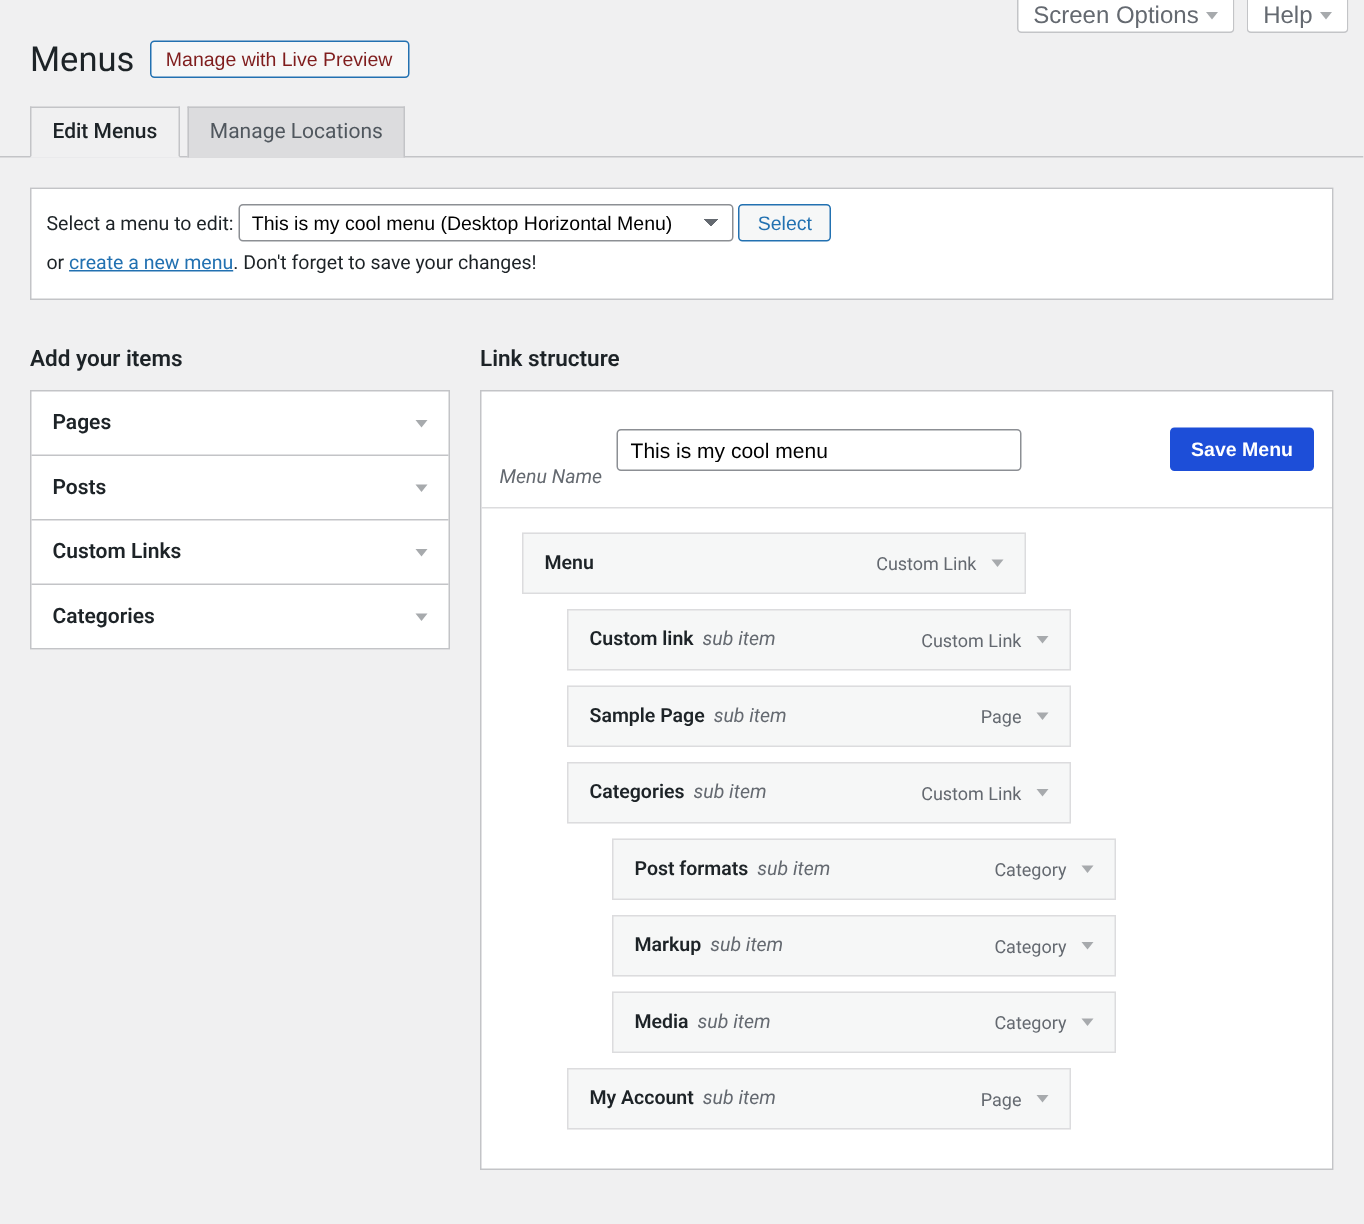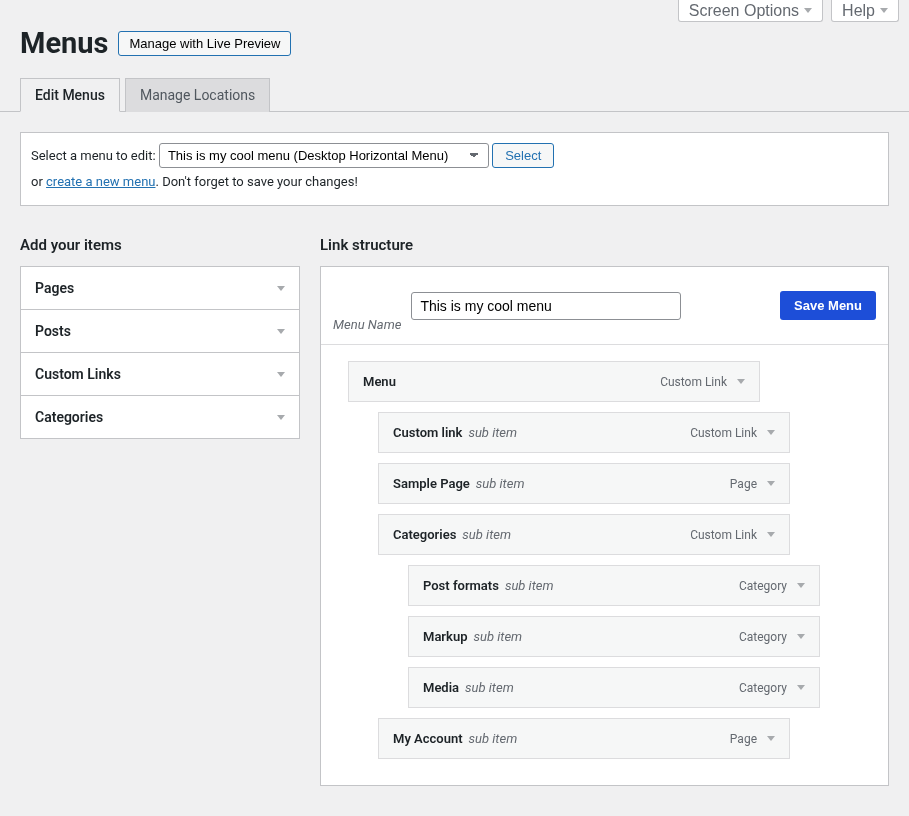--- a/index.html
+++ b/index.html
@@ -41,27 +41,27 @@
     border-right: 4px solid transparent;
     border-top: 5px solid #a7aaad;
   }
   .header-row {
     display: flex;
     align-items: center;
     gap: 10px;
     padding: 4px 20px 18px 20px;
   }
   h1 {
-    font-size: 29px;
-    font-weight: 700;
+    font-size: 23px;
+    font-weight: 400;
     text-align: center;
   }
   .live-preview-btn {
     border: 1px solid #2271b1;
-    color: #000000;
+    color: #7f1d1d;
     background: #f6f7f7;
     font-size: 13px;
     padding: 4px 10px;
     border-radius: 3px;
     cursor: pointer;
     font-weight: 500;
   }
   .tabs {
     display: flex;
     padding: 0 20px;
@@ -196,21 +196,21 @@
     margin-bottom: 20px;
   }
   .menu-item {
     border: 1px solid #dcdcde;
     background: #f6f7f7;
     padding: 12px 14px;
     display: flex;
     align-items: center;
     margin-bottom: 10px;
     font-size: 13px;
-    width: 412px;
+    width: 336px;
     cursor: move;
   }
   .menu-item .item-title { font-weight: 600; }
   .menu-item .sub-label {
     font-style: italic;
     color: #646970;
     margin-left: 6px;
   }
   .menu-item .item-type {
     margin-left: auto;

